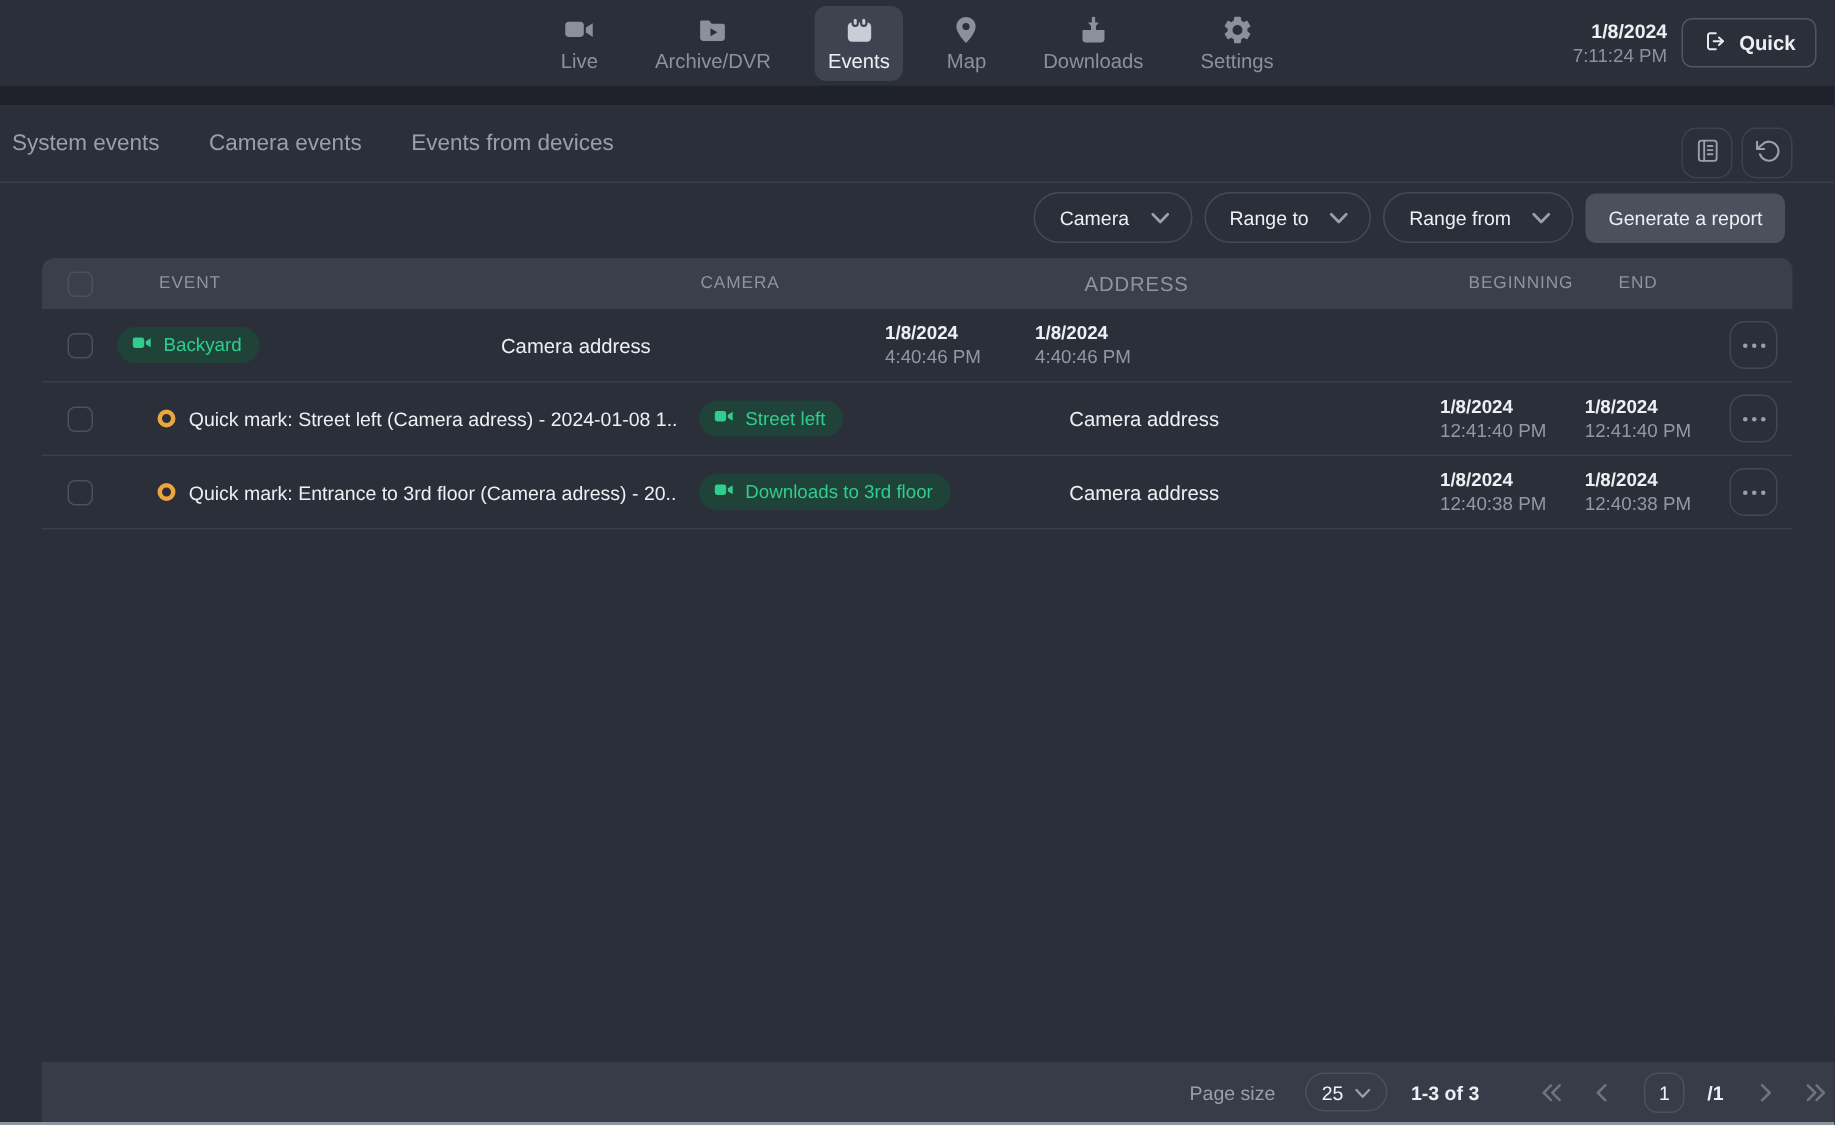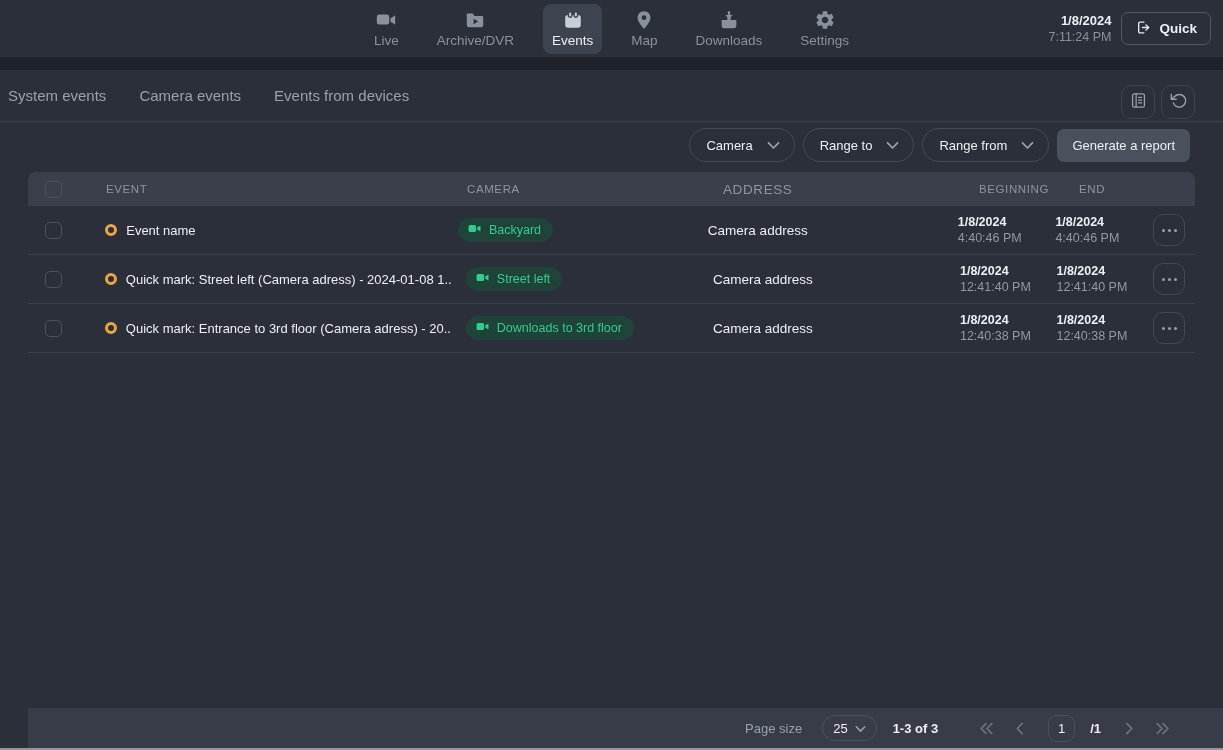--- a/index.html
+++ b/index.html
@@ -125,21 +125,21 @@
     width:32px;height:32px;border-radius:10px;border:1px solid #434856;
     background:transparent;display:flex;align-items:center;justify-content:center;
     gap:3px;cursor:pointer;
   }
   .row-menu-btn i{width:3px;height:3px;border-radius:50%;background:#9aa0ab;display:block;}
   
   .footer-bar{
     position:absolute;left:28px;right:0;bottom:2px;height:40px;
     background:var(--footer-bg);
     display:flex;align-items:center;justify-content:flex-end;
-    padding-right:48px;font-size:13px;
+    font-size:13px;
   }
   .page-size-label{color:#99a0ac;margin-right:20px;}
   .page-size-select{
     height:26px;border:1px solid #4b505c;border-radius:13px;background:transparent;
     color:var(--white);font-family:inherit;font-size:13px;
     display:flex;align-items:center;gap:7px;padding:0 10px;cursor:pointer;margin-right:16px;
   }
   .count-text{color:var(--white);font-weight:700;margin-right:36px;}
   .pager{display:flex;align-items:center;gap:13px;}
   .pg-btn{background:none;border:none;cursor:pointer;display:flex;align-items:center;padding:4px;}
@@ -316,24 +316,20 @@
     <div class="col-address">ADDRESS</div>
     <div class="col-begin">BEGINNING</div>
     <div class="col-end">END</div>
     <div class="col-actions"></div>
   </div>
 
   <div class="trow">
     <div class="col-select">
       <span class="checkbox"></span>
     </div>
-    <div class="col-event">
-      <span class="event-ring"></span>
-      <span class="event-label">Event name</span>
-    </div>
     <div class="col-camera">
       <span class="chip">
         <span>
           <svg width="15" height="13" viewBox="0 0 24 24" fill="#2fce8e">
               <rect x="1" y="5.5" width="14" height="13" rx="3"></rect>
               <path d="M17 10.3l6-3.8v11l-6-3.8z"></path>
             </svg>
         </span>
         <span>Backyard</span>
       </span>

